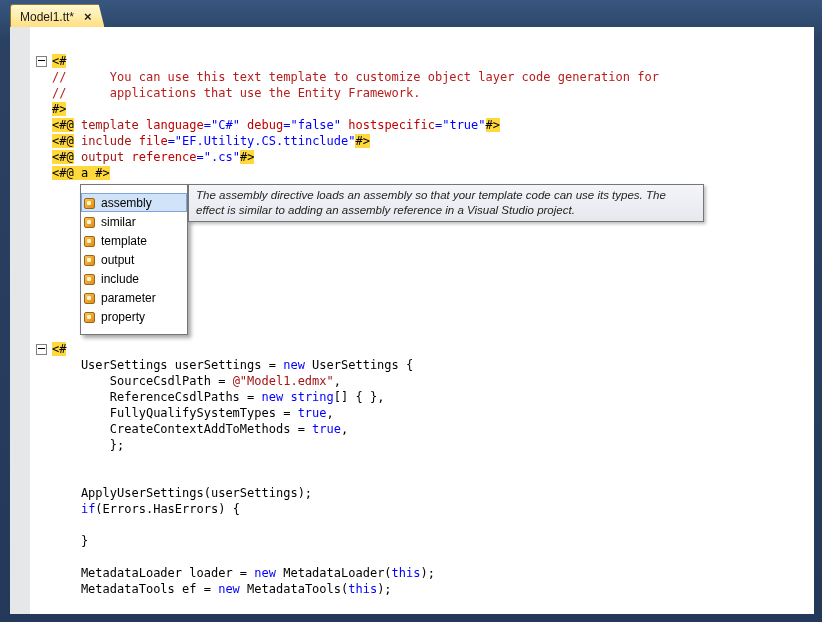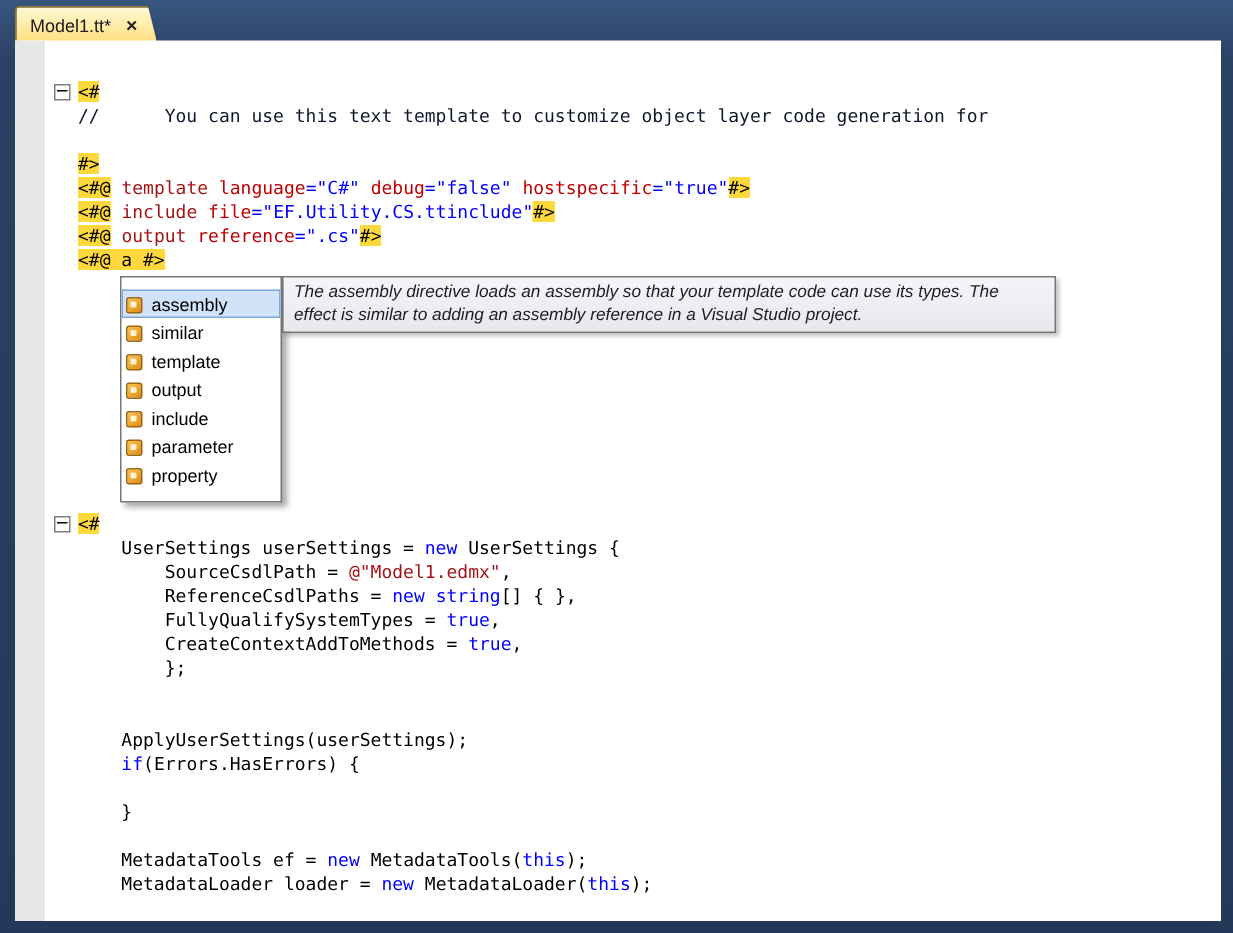--- a/index.html
+++ b/index.html
@@ -17,21 +17,21 @@
   .gutter{position:absolute;left:0;top:0;bottom:0;width:20px;background:#e6e7e8;}
   .code{position:absolute;left:20px;top:0;right:0;bottom:0;padding-top:26px;overflow:hidden;
         font-family:"DejaVu Sans Mono","Liberation Mono",monospace;font-size:12px;line-height:16px;}
   .line{display:flex;height:16px;white-space:pre;}
   .fold-col{flex:none;width:22px;display:flex;align-items:center;justify-content:center;}
   .fold-box{display:inline-block;width:9px;height:9px;border:1px solid #7f7f7f;background:#fff;position:relative;box-sizing:content-box;}
   .fold-box::after{content:"";position:absolute;left:1px;right:1px;top:3px;border-top:1px solid #000;}
   .line-text{flex:none;white-space:pre;color:#000;}
   .seg{white-space:pre;}
   .seg.hl{background:#ffd83c;color:#000;}
-  .seg.cm{color:#0f172a;}
+  .seg.cm{color:#b91c1c;}
   .seg.dn{color:#a31515;}
   .seg.an{color:#c00000;}
   .seg.av{color:#0000ff;}
   .seg.kw{color:#0000ff;}
   .seg.str{color:#a31515;}
   
   .completion{position:absolute;left:70px;top:157px;width:106px;background:#fff;border:1px solid #767676;
               box-shadow:3px 3px 4px rgba(0,0,0,.35);z-index:5;padding:8px 0;}
   .ci{height:19px;display:flex;align-items:center;font-size:12px;color:#000;cursor:default;}
   .ci.sel{background:#d1e3f8;outline:1px solid #7ea7d8;outline-offset:-1px;}
@@ -55,21 +55,21 @@
       <span class="tab-title">Model1.tt*</span>
       <span class="tab-close">×</span>
     </div>
   </div>
 
   <div class="editor">
     <div class="gutter"></div>
     <div class="code">
         <div class="line"><span class="fold-col"><span class="fold-box"></span></span><span class="line-text"><span class="seg hl">&lt;#</span></span></div>
         <div class="line"><span class="fold-col"></span><span class="line-text"><span class="seg cm">//      You can use this text template to customize object layer code generation for</span></span></div>
-        <div class="line"><span class="fold-col"></span></div>
+        <div class="line"><span class="fold-col"></span><span class="line-text"><span class="seg cm">//      applications that use the Entity Framework.</span></span></div>
         <div class="line"><span class="fold-col"></span><span class="line-text"><span class="seg hl">#&gt;</span></span></div>
         <div class="line"><span class="fold-col"></span><span class="line-text"><span class="seg hl">&lt;#@</span><span class="seg"> </span><span class="seg dn">template</span><span class="seg"> </span><span class="seg an">language</span><span class="seg av">="C#"</span><span class="seg"> </span><span class="seg an">debug</span><span class="seg av">="false"</span><span class="seg"> </span><span class="seg an">hostspecific</span><span class="seg av">="true"</span><span class="seg hl">#&gt;</span></span></div>
         <div class="line"><span class="fold-col"></span><span class="line-text"><span class="seg hl">&lt;#@</span><span class="seg"> </span><span class="seg dn">include</span><span class="seg"> </span><span class="seg an">file</span><span class="seg av">="EF.Utility.CS.ttinclude"</span><span class="seg hl">#&gt;</span></span></div>
         <div class="line"><span class="fold-col"></span><span class="line-text"><span class="seg hl">&lt;#@</span><span class="seg"> </span><span class="seg dn">output</span><span class="seg"> </span><span class="seg an">reference</span><span class="seg av">=".cs"</span><span class="seg hl">#&gt;</span></span></div>
         <div class="line"><span class="fold-col"></span><span class="line-text"><span class="seg hl">&lt;#@ a #&gt;</span></span></div>
         <div class="line"><span class="fold-col"></span><span class="line-text"></span></div>
         <div class="line"><span class="fold-col"></span><span class="line-text"></span></div>
         <div class="line"><span class="fold-col"></span><span class="line-text"></span></div>
         <div class="line"><span class="fold-col"></span><span class="line-text"></span></div>
         <div class="line"><span class="fold-col"></span><span class="line-text"></span></div>
@@ -85,22 +85,22 @@
         <div class="line"><span class="fold-col"></span><span class="line-text"><span class="seg">        FullyQualifySystemTypes = </span><span class="seg kw">true</span><span class="seg">,</span></span></div>
         <div class="line"><span class="fold-col"></span><span class="line-text"><span class="seg">        CreateContextAddToMethods = </span><span class="seg kw">true</span><span class="seg">,</span></span></div>
         <div class="line"><span class="fold-col"></span><span class="line-text"><span class="seg">        };</span></span></div>
         <div class="line"><span class="fold-col"></span><span class="line-text"></span></div>
         <div class="line"><span class="fold-col"></span><span class="line-text"></span></div>
         <div class="line"><span class="fold-col"></span><span class="line-text"><span class="seg">    ApplyUserSettings(userSettings);</span></span></div>
         <div class="line"><span class="fold-col"></span><span class="line-text"><span class="seg">    </span><span class="seg kw">if</span><span class="seg">(Errors.HasErrors) {</span></span></div>
         <div class="line"><span class="fold-col"></span></div>
         <div class="line"><span class="fold-col"></span><span class="line-text"><span class="seg">    }</span></span></div>
         <div class="line"><span class="fold-col"></span><span class="line-text"></span></div>
+        <div class="line"><span class="fold-col"></span><span class="line-text"><span class="seg">    MetadataLoader loader = </span><span class="seg kw">new</span><span class="seg"> MetadataLoader(</span><span class="seg kw">this</span><span class="seg">);</span></span></div>
         <div class="line"><span class="fold-col"></span><span class="line-text"><span class="seg">    MetadataTools ef = </span><span class="seg kw">new</span><span class="seg"> MetadataTools(</span><span class="seg kw">this</span><span class="seg">);</span></span></div>
-        <div class="line"><span class="fold-col"></span><span class="line-text"><span class="seg">    MetadataLoader loader = </span><span class="seg kw">new</span><span class="seg"> MetadataLoader(</span><span class="seg kw">this</span><span class="seg">);</span></span></div>
       </div>
 
     <div class="completion">
         <div class="ci sel">
           <span class="dir-icon"></span>
           <span class="ci-label">assembly</span>
         </div>
         <div class="ci">
           <span class="dir-icon"></span>
           <span class="ci-label">similar</span>

